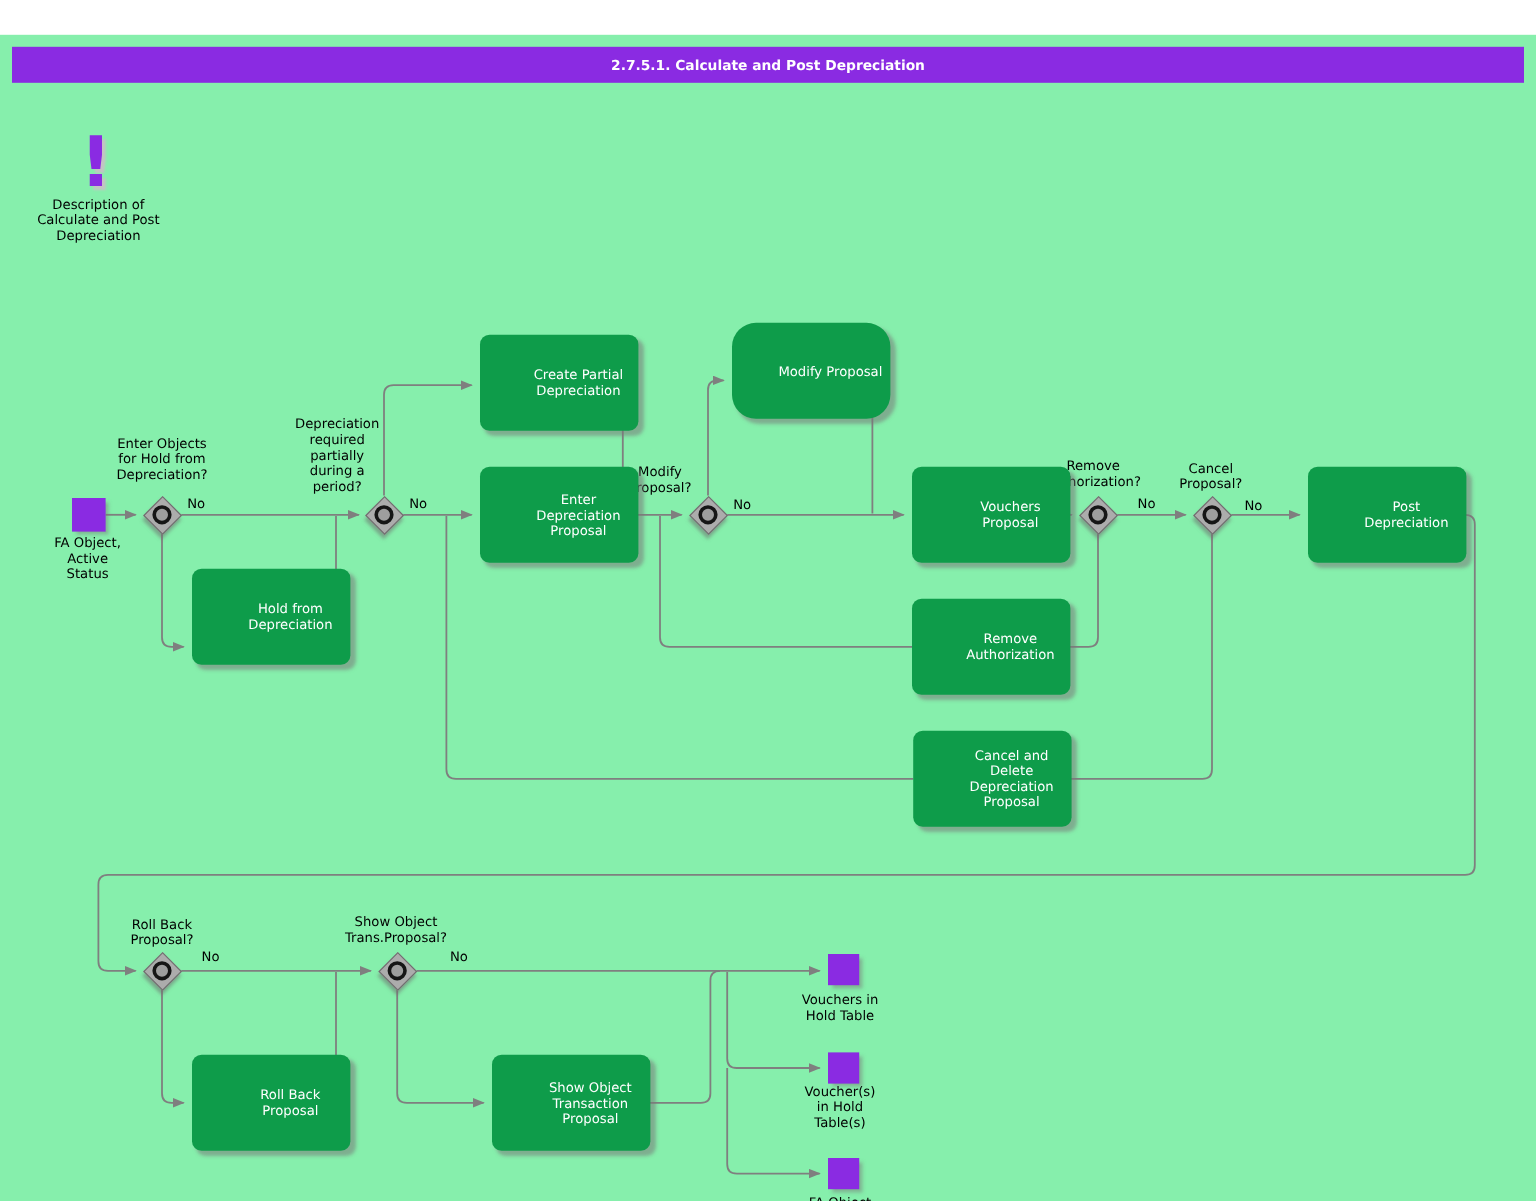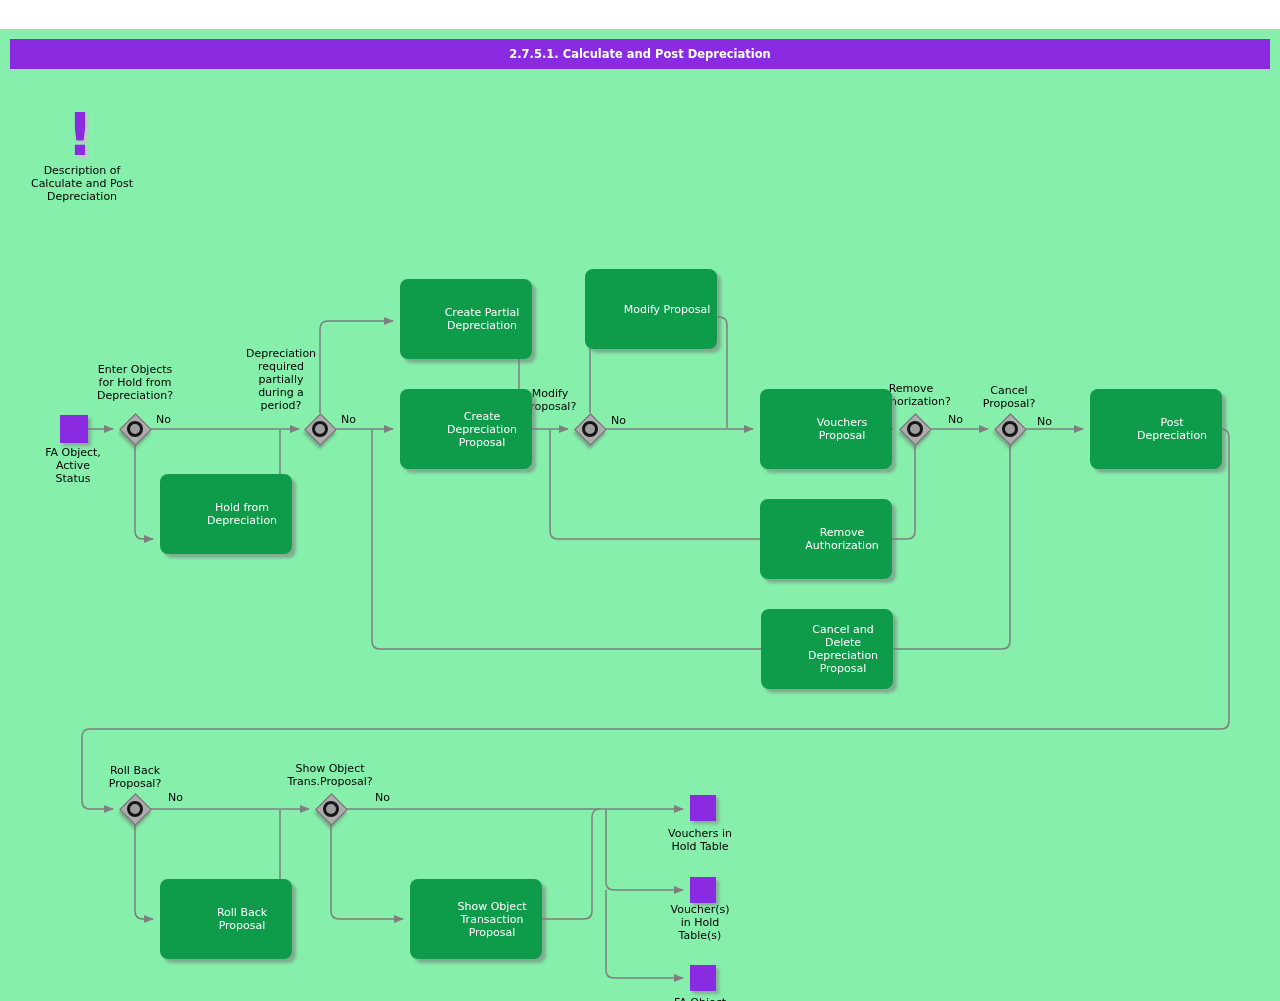--- a/index.html
+++ b/index.html
@@ -157,25 +157,25 @@
   <div class="no" style="left:611px;top:385px;">No</div>
   <div class="no" style="left:948px;top:384px;">No</div>
   <div class="no" style="left:1037px;top:386px;">No</div>
   <div class="no" style="left:168px;top:762px;">No</div>
   <div class="no" style="left:375px;top:762px;">No</div>
 
   <div class="pbox" style="left:400px;top:250px;">
     <span>Create Partial
 Depreciation</span>
   </div>
-  <div class="pbox" style="left:585px;top:240px;">
+  <div class="pbox" style="left:610px;top:240px;border-radius:20px;">
     <span>Modify Proposal</span>
   </div>
   <div class="pbox" style="left:400px;top:360px;">
-    <span>Create
+    <span>Enter
 Depreciation
 Proposal</span>
   </div>
   <div class="pbox" style="left:760px;top:360px;">
     <span>Vouchers
 Proposal</span>
   </div>
   <div class="pbox" style="left:1090px;top:360px;">
     <span>Post
 Depreciation</span>

